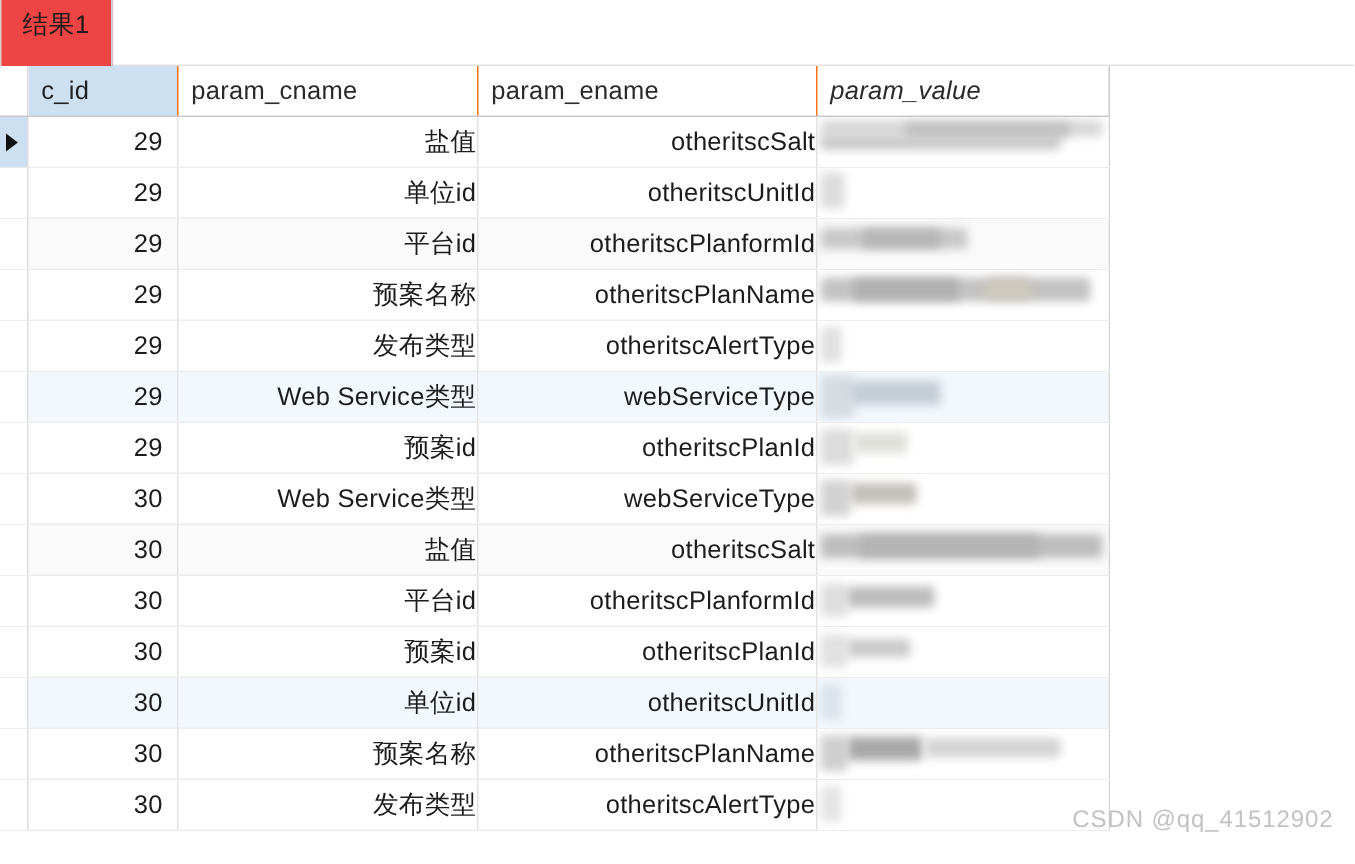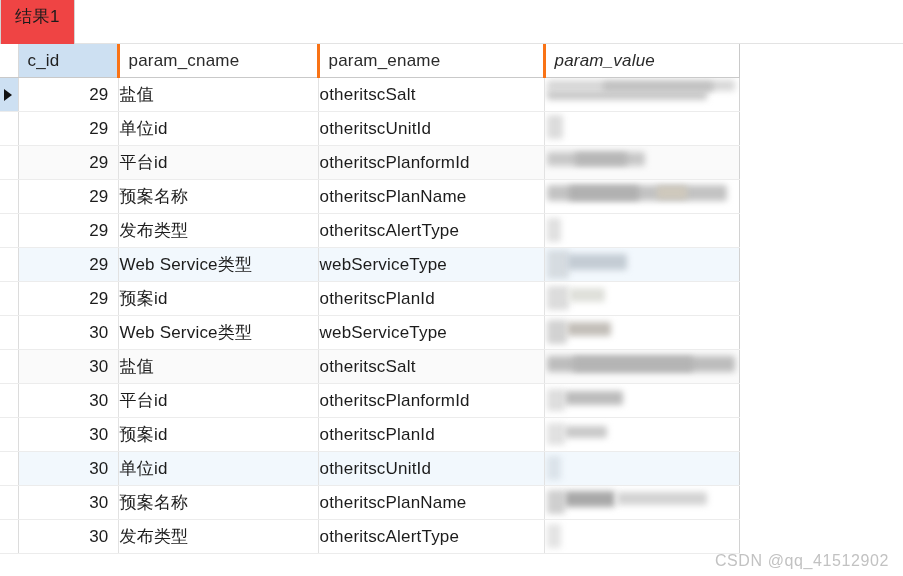--- a/index.html
+++ b/index.html
@@ -97,21 +97,21 @@
   table.result-grid col.c-value    { width: 195px; }
 
   thead th {
     height: 33px;
     padding: 0 0 0 9px;
     font-size: 17px;
     font-weight: normal;
     color: #2a2a2a;
     text-align: left;
     background: #ffffff;
-    border-right: 3px solid #f97316;
+    border-right: 1px solid #f97316;
     border-bottom: 1px solid #c9c9c9;
     vertical-align: middle;
     white-space: nowrap;
     overflow: hidden;
     letter-spacing: 0.2px;
   }
   thead th.marker-head {
     padding: 0;
     border-right: 1px solid #d9d9d9;
     background: #ffffff;
@@ -143,20 +143,21 @@
     background: #ffffff;
     position: relative;
   }
   tbody td.cid-cell {
     text-align: right;
     padding-right: 9px;
   }
   tbody td.cname-cell,
   tbody td.ename-cell {
     padding-left: 1px;
+    text-align: right;
   }
   tbody td.value-cell {
     padding: 0;
     position: relative;
     border-right: 1px solid #d2d2d2;
   }
 
   
   tr.row-plain      td { background: #ffffff; }
   tr.row-alt        td { background: #fafafa; }
@@ -188,21 +189,21 @@
   .blob {
     position: absolute;
     border-radius: 2px;
     filter: blur(3.2px);
   }
 
   
   #watermark {
     position: absolute;
     right: 14px;
-    bottom: 6px;
+    bottom: 20px;
     font-size: 16px;
     color: #c2c2c2;
     letter-spacing: 0.6px;
     white-space: nowrap;
     font-family: "Liberation Sans", "DejaVu Sans", sans-serif;
   }
 </style>
 </head>
 <body>
 

